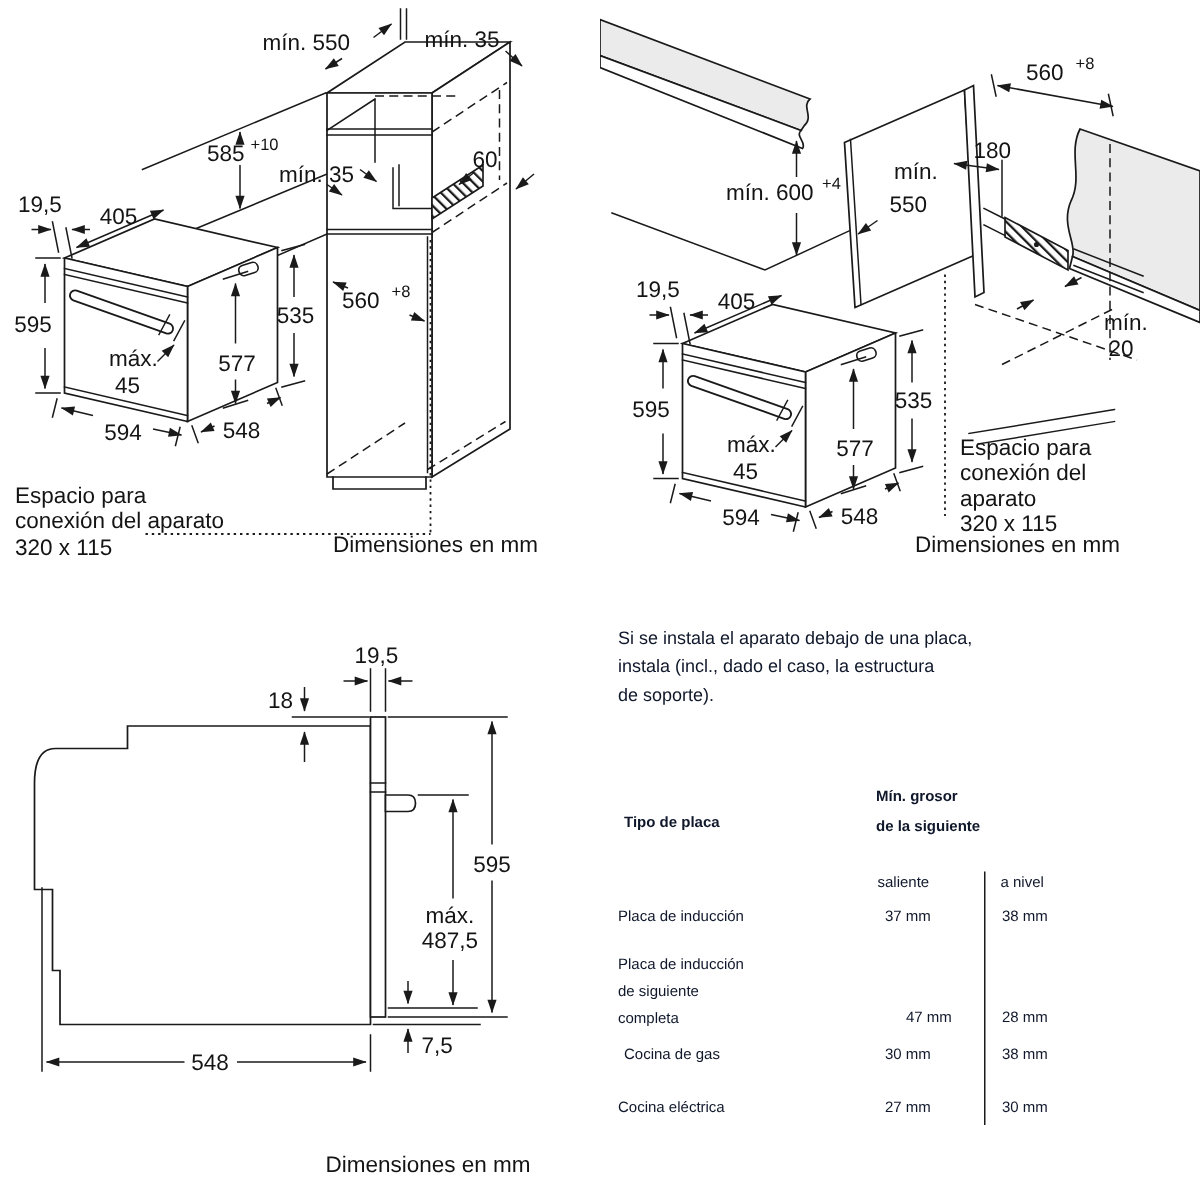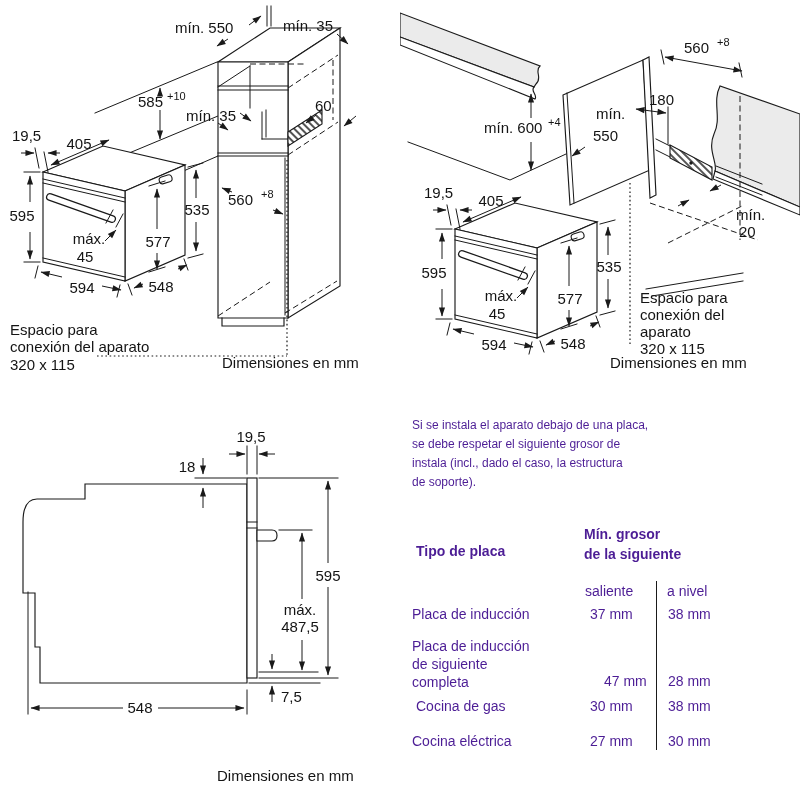--- a/index.html
+++ b/index.html
@@ -1,30 +1,30 @@
 <!DOCTYPE html>
 <html><head>
 <meta charset="utf-8">
 <style>
   html,body{margin:0;padding:0;background:#fff;}
   .page{position:relative;width:800px;height:800px;background:#fff;overflow:hidden;
-        font-family:"Liberation Sans",sans-serif;color:#4c1d95;}
+        font-family:"Liberation Sans",sans-serif;color:#0f172a;}
   svg.quad{position:absolute;}
   svg text{font-family:"Liberation Sans",sans-serif;font-size:15px;fill:#141414;}
   svg text.sup{font-size:11px;}
   .ln{fill:none;stroke:#1a1a1a;stroke-width:1.15;stroke-linecap:square;}
   .fw{fill:#ffffff;stroke:#1a1a1a;stroke-width:1.15;stroke-linejoin:miter;}
   .gray{fill:#ebebeb;stroke:#1a1a1a;stroke-width:1.15;}
   .dim{fill:none;stroke:#1a1a1a;stroke-width:1;}
   .dsh{fill:none;stroke:#1a1a1a;stroke-width:1;stroke-dasharray:6 3.5;}
   .dot{fill:none;stroke:#1a1a1a;stroke-width:1.2;stroke-dasharray:1.6 2.6;}
   .thin{stroke-width:1;}
   .br-block{position:absolute;left:400px;top:400px;width:400px;height:400px;}
   .par{position:absolute;left:12px;top:16px;font-size:12px;line-height:19px;}
-  .abs{position:absolute;white-space:nowrap;font-size:14px;}
+  .abs{position:absolute;white-space:nowrap;font-size:10px;}
   .bold{font-weight:bold;}
   .vdiv{position:absolute;width:0;border-left:1.3px solid #1a1a1a;}
 </style>
 </head>
 <body>
 
 <div class="page">
 
 <svg class="quad" style="left:0;top:0" width="400" height="400" viewBox="0 0 400 400">
   <defs>
@@ -243,21 +243,20 @@
     <path class="dim" d="M123,308 L31,308" marker-end="url(#arr)"></path>
     <path class="dim" d="M158,308 L244,308" marker-end="url(#arr)"></path>
     <text x="140" y="313" text-anchor="middle">548</text>
   </g>
   <text x="217" y="381">Dimensiones en mm</text>
 </svg>
 
 <div class="br-block">
   <div class="par">
     <div>Si se instala el aparato debajo de una placa,</div>
-    <div>se debe respetar el siguiente grosor de</div>
     <div>instala (incl., dado el caso, la estructura</div>
     <div>de soporte).</div>
   </div>
 
   <div>
     <div class="abs bold" style="left:16px;top:143px">Tipo de placa</div>
     <div class="abs bold" style="left:184px;top:126px">Mín. grosor</div>
     <div class="abs bold" style="left:184px;top:146px">de la siguiente</div>
 
     <div class="abs" style="left:185px;top:183px">saliente</div>

